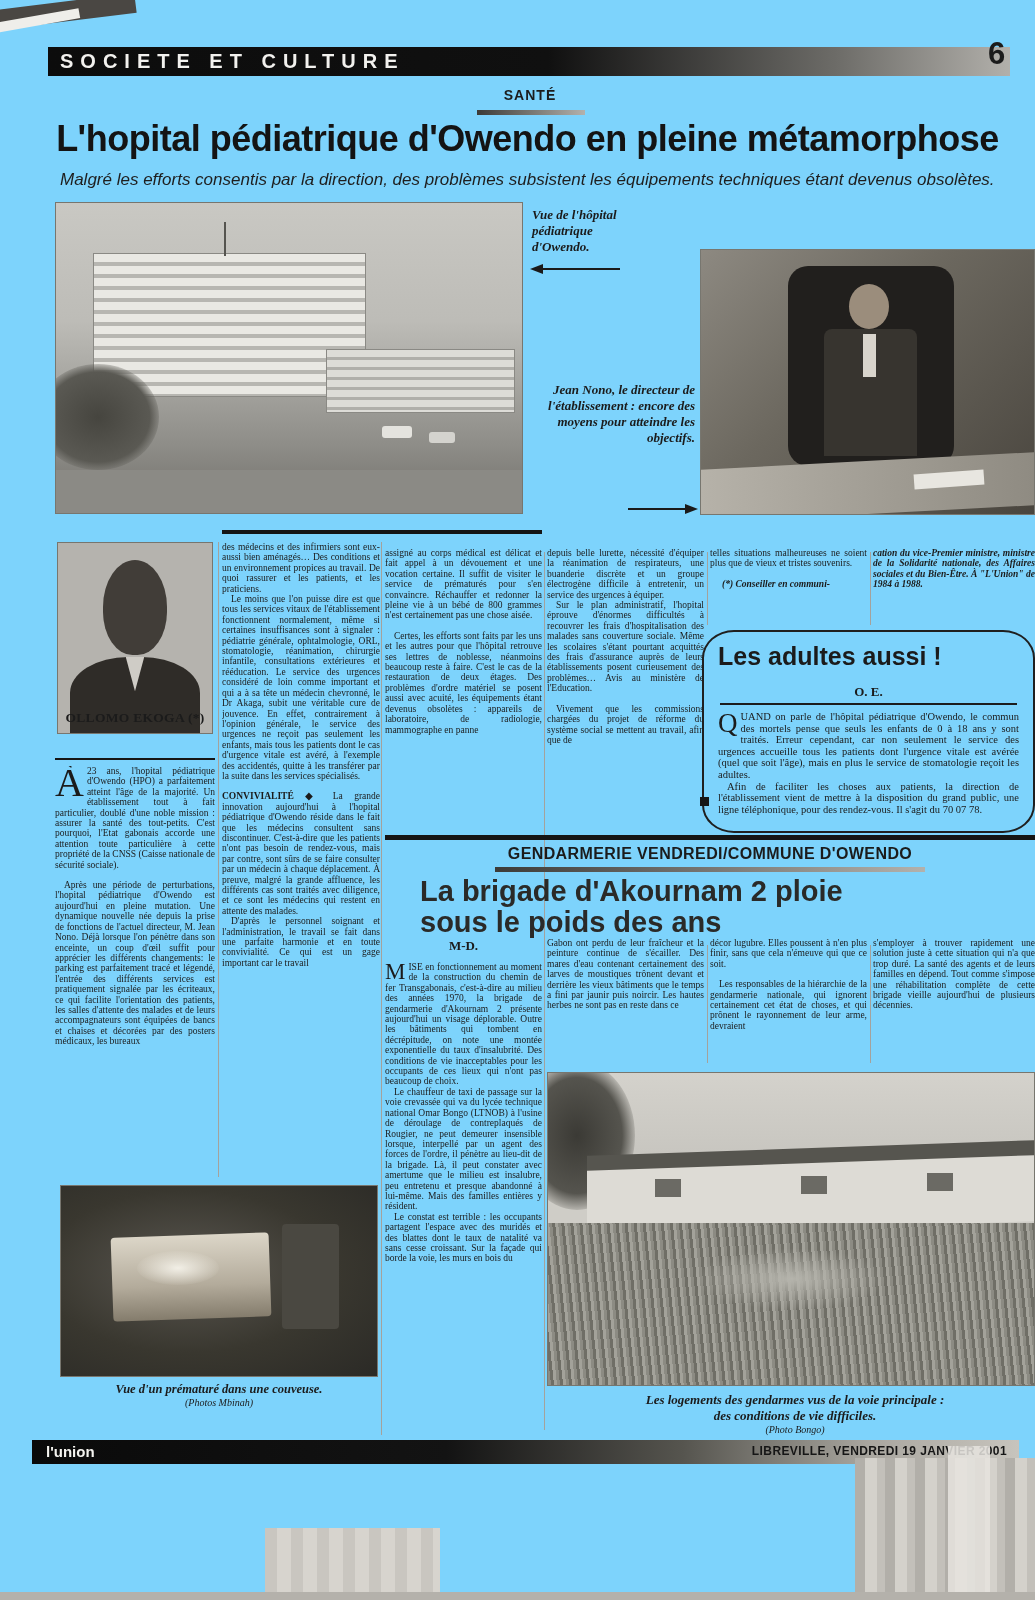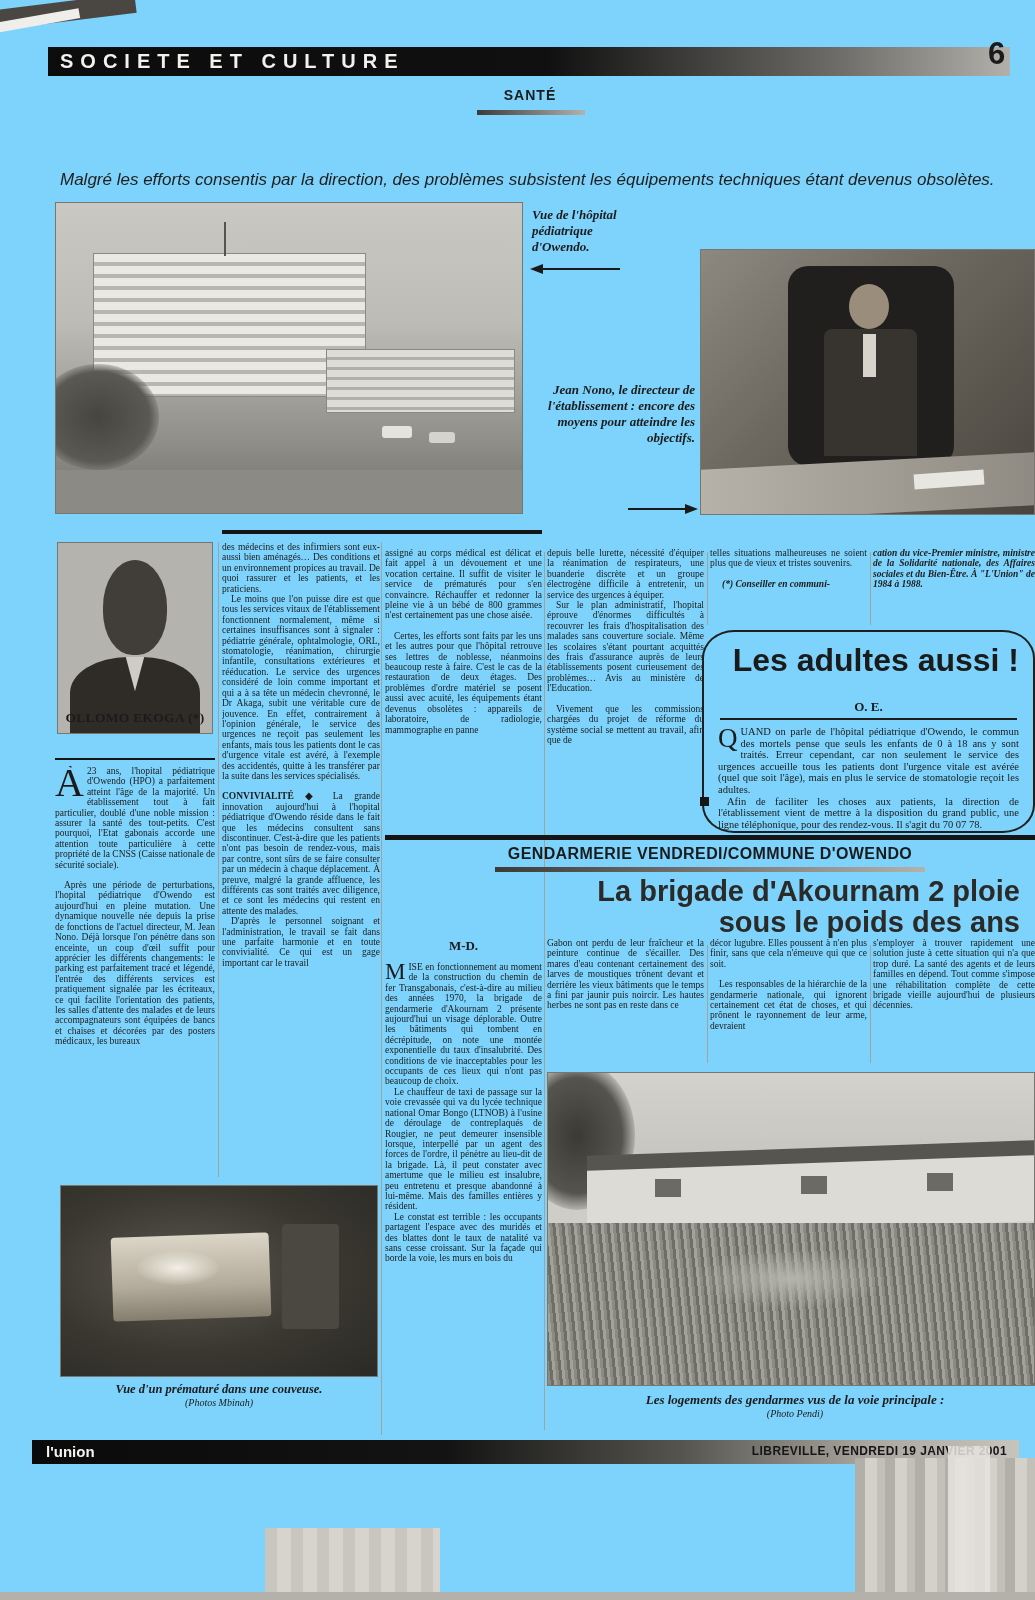--- a/index.html
+++ b/index.html
@@ -38,30 +38,30 @@
   .dropcap{float:left;font-weight:normal;padding-right:3px;}
   .dc-a{font-size:40px;line-height:33px;}
   .dc-q{font-size:27px;line-height:24px;}
   .dc-m{font-size:23px;line-height:20px;}
   .leadin{font-weight:bold;}
   .italbold{font-style:italic;font-weight:bold;}
   .author{font-weight:bold;font-size:13.5px;letter-spacing:0.3px;}
   
   .adultbox{left:702px;top:630px;width:333px;height:203px;border:2px solid #1f1f1f;
     border-radius:32px/28px;box-sizing:border-box;padding:8px 14px 6px;}
-  .adulttitle{text-align:right;font-family:"Liberation Sans",sans-serif;font-weight:bold;font-size:32px;margin:2px 0 20px;}
+  .adulttitle{text-align:left;font-family:"Liberation Sans",sans-serif;font-weight:bold;font-size:25px;margin:2px 0 13px;}
   .adultby{text-align:center;font-weight:bold;font-size:13px;margin-bottom:3px;}
   .adultrule{height:2px;background:#1c1c1c;margin:0 2px 6px;}
   .adultbody{font-size:10.5px;line-height:11.6px;text-align:justify;}
   .adultbody p{margin:0;}
   
   .kicker2{left:385px;top:845px;width:650px;text-align:center;
     font-family:"Liberation Sans",sans-serif;font-weight:bold;font-size:16px;letter-spacing:0.4px;}
   .kbar2{left:495px;top:867px;width:430px;height:5px;background:linear-gradient(90deg,#3c3b38,#b3b1ac);}
-  .headline2{left:420px;top:876px;width:600px;text-align:right;
+  .headline2{left:420px;top:876px;width:600px;text-align:left;
     font-family:"Liberation Sans",sans-serif;font-weight:bold;font-size:29px;line-height:31px;color:#2a2a28;}
   .byline2{left:385px;top:938px;width:157px;text-align:center;font-weight:bold;font-size:13px;}
   
   .footer{left:32px;top:1440px;width:987px;height:24px;
     background:linear-gradient(90deg,#0a0a0a 0%,#131313 42%,#56554f 66%,#aaa7a0 85%,#c7c4bd 100%);}
   .fbrand{position:absolute;left:14px;top:3px;color:#f4f3ef;
     font-family:"Liberation Sans",sans-serif;font-weight:bold;font-size:15px;}
   .fdate{position:absolute;right:12px;top:4px;color:#161616;
     font-family:"Liberation Sans",sans-serif;font-weight:bold;font-size:12px;letter-spacing:0.4px;}
   .endmark{left:700px;top:797px;width:9px;height:9px;background:#161616;}
@@ -81,20 +81,21 @@
   <div class="tear1"></div>
   <div class="tear2"></div>
 
   <div class="abs masthead">
     <span>SOCIETE ET CULTURE</span>
   </div>
   <div class="abs pagenum">6</div>
 
   <div class="abs kicker1">SANTÉ</div>
   <div class="abs kbar1"></div>
+  <div class="abs headline1">L'hopital pédiatrique d'Owendo en pleine métamorphose</div>
   <div class="abs deck">Malgré les efforts consentis par la direction, des problèmes subsistent les équipements techniques étant devenus obsolètes.</div>
 
   <div class="abs photo" style="left:55px;top:202px;width:468px;height:312px;
        background:linear-gradient(180deg,#c9c8c3 0%,#bdbcb7 38%,#a6a5a0 58%,#8e8d88 78%,#716f6a 100%);">
     <div style="position:absolute;left:8%;top:16%;width:58%;height:46%;border:1px solid #8a8984;
          background:repeating-linear-gradient(180deg,#e9e8e3 0 8px,#b7b6b1 8px 12px);"></div>
     <div style="position:absolute;left:36%;top:6%;width:2px;height:11%;background:#55544f;"></div>
     <div style="position:absolute;left:58%;top:47%;width:40%;height:20%;border:1px solid #8a8984;
          background:repeating-linear-gradient(180deg,#dddcd7 0 7px,#b0afaa 7px 10px);"></div>
     <div style="position:absolute;left:-4%;top:52%;width:26%;height:34%;border-radius:50%;
@@ -228,21 +229,22 @@
     <div style="position:absolute;left:22%;top:34%;width:26px;height:18px;background:#6b6a64;"></div>
     <div style="position:absolute;left:52%;top:33%;width:26px;height:18px;background:#6b6a64;"></div>
     <div style="position:absolute;left:78%;top:32%;width:26px;height:18px;background:#6b6a64;"></div>
     <div style="position:absolute;left:0;top:48%;width:100%;height:52%;
          background:repeating-linear-gradient(84deg,#8c8b83 0 3px,#6f6e66 3px 6px,#a3a29a 6px 9px);"></div>
     <div style="position:absolute;left:30%;top:56%;width:40%;height:20%;border-radius:50%;
          background:radial-gradient(ellipse,#b5b4ac 0%,transparent 70%);"></div>
   </div>
   <div class="abs cap" style="left:560px;top:1392px;width:470px;text-align:center;">
     <div>Les logements des gendarmes vus de la voie principale :</div>
-    <div class="credit" style="font-weight:normal;">(Photo Pendi)</div>
+    <div>des conditions de vie difficiles.</div>
+    <div class="credit" style="font-weight:normal;">(Photo Bongo)</div>
   </div>
 
   <div class="abs photo" style="left:60px;top:1185px;width:318px;height:192px;
        background:radial-gradient(ellipse at 40% 45%,#5a5751 0%,#39372f 55%,#2b2a26 100%);">
     <div style="position:absolute;left:16%;top:26%;width:50%;height:44%;transform:rotate(-2deg);border-radius:4px;
          background:linear-gradient(180deg,#dcd6c8 0%,#b3ab9b 60%,#847c6c 100%);"></div>
     <div style="position:absolute;left:24%;top:34%;width:26%;height:18%;border-radius:50%;
          background:radial-gradient(ellipse,#f2efe6 0%,transparent 75%);"></div>
     <div style="position:absolute;left:70%;top:20%;width:18%;height:55%;background:#4a4841;border-radius:4px;"></div>
   </div>

